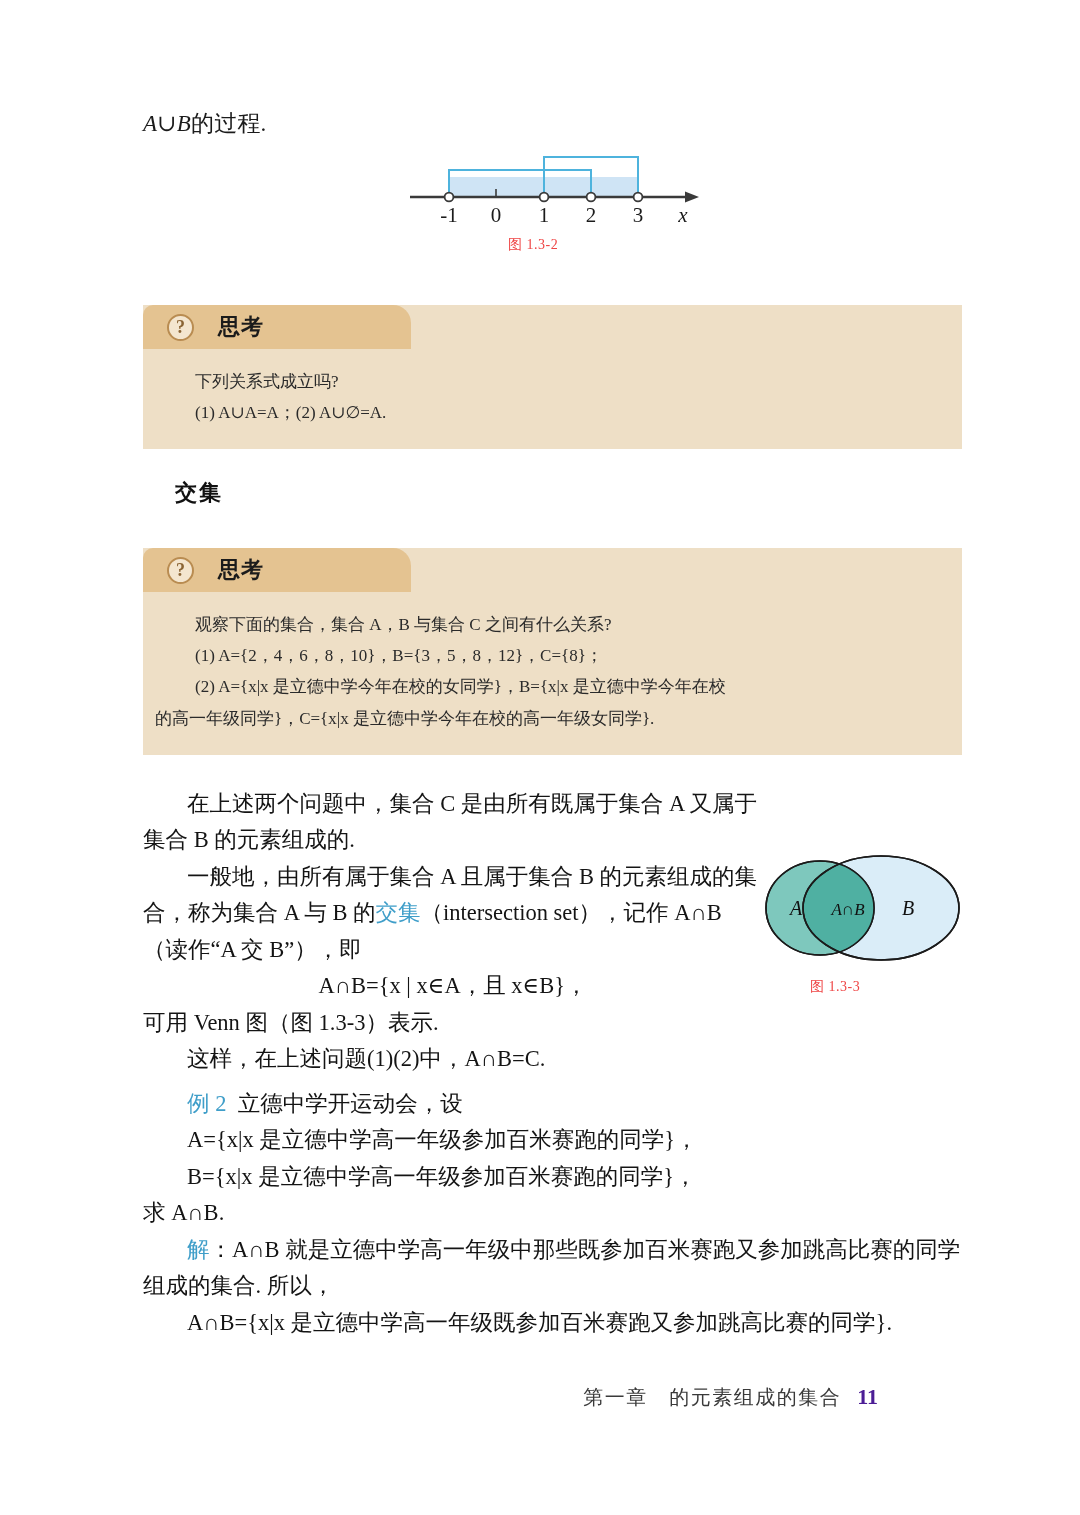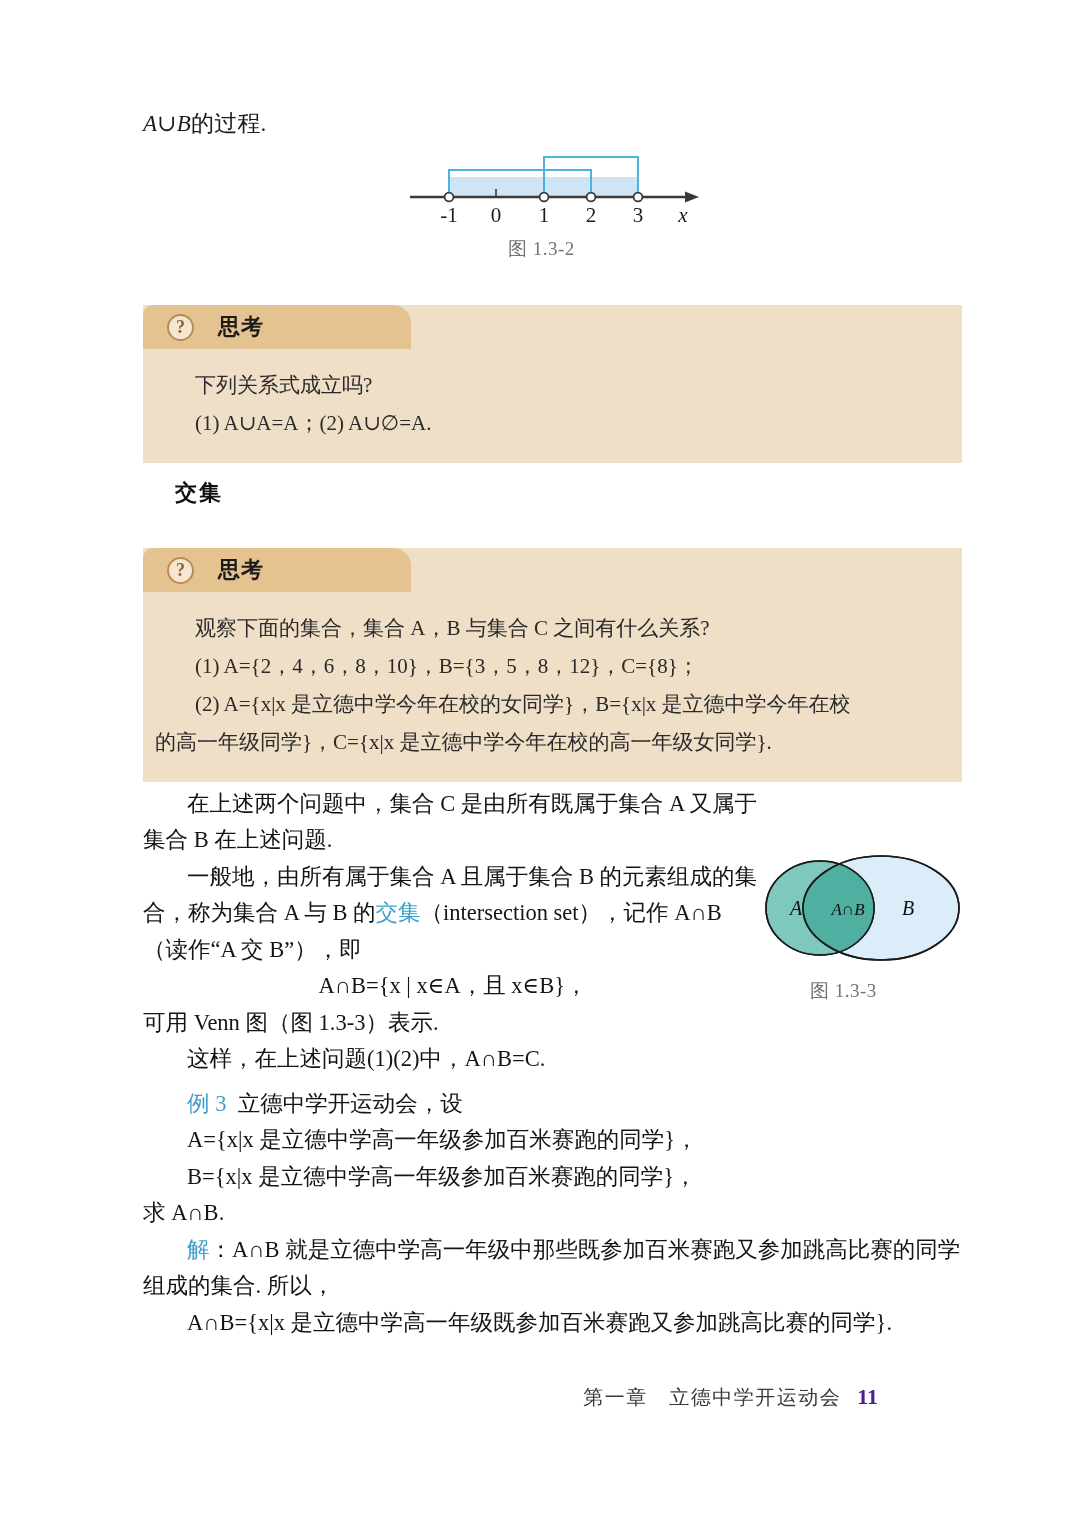--- a/index.html
+++ b/index.html
@@ -24,22 +24,22 @@
     position: absolute;
     left: 143px; top: 108px;
     font-size: 23px;
     letter-spacing: 0.2px;
   }
 
   
   .numline-wrap { position: absolute; left: 400px; top: 140px; width: 320px; height: 100px; }
   .fig-caption {
     position: absolute;
-    font-size: 19px;
-    color: #737373;
+    font-size: 14px;
+    color: #ef4444;
     letter-spacing: 0.5px;
     white-space: nowrap;
   }
   #fig132-caption { left: 508px; top: 236px; }
 
   
   .think-box {
     position: absolute;
     left: 143px;
     width: 819px;
@@ -79,21 +79,21 @@
     margin-left: 24px;
     font-size: 22px;
     font-weight: bold;
     color: #1b1b1b;
     font-family: "Liberation Sans", sans-serif;
     letter-spacing: 1px;
     z-index: 2;
   }
   .think-body {
     padding: 18px 24px 20px 52px;
-    font-size: 21px;
+    font-size: 17px;
     line-height: 1.72;
     color: #2a2a2a;
   }
   .think-body p { margin: 0 0 2px 0; }
   .think-body p.hang { margin-left: -40px; }
 
   #think-box-1 { top: 305px; }
   #think-box-2 { top: 548px; }
 
   
@@ -204,21 +204,21 @@
     </div>
     <div class="think-body">
       <p>观察下面的集合，集合 A，B 与集合 C 之间有什么关系?</p>
       <p>(1) A={2，4，6，8，10}，B={3，5，8，12}，C={8}；</p>
       <p>(2) A={x|x 是立德中学今年在校的女同学}，B={x|x 是立德中学今年在校</p>
       <p class="hang">的高一年级同学}，C={x|x 是立德中学今年在校的高一年级女同学}.</p>
     </div>
   </div>
 
   <div id="prose-1" class="prose">
-    <p class="indent">在上述两个问题中，集合 C 是由所有既属于集合 A 又属于集合 B 在上述问题.</p>
+    <p class="indent">在上述两个问题中，集合 C 是由所有既属于集合 A 又属于集合 B 的元素组成的.</p>
     <p class="indent"><span>一般地，由所有属于集合 A 且属于集合 B 的元素组成的集合，称为集合 A 与 B 的</span><span class="accent">交集</span><span>（intersection set），记作 A∩B（读作“A 交 B”），即</span></p>
     <p class="center">A∩B={x | x∈A，且 x∈B}，</p>
     <p>可用 Venn 图（图 1.3-3）表示.</p>
     <p class="indent">这样，在上述问题(1)(2)中，A∩B=C.</p>
   </div>
 
   <div id="venn-wrap">
     <svg width="224" height="115" viewBox="0 0 224 115">
       <defs>
         <clipPath id="clipA">
@@ -238,25 +238,25 @@
       <ellipse cx="72" cy="56" rx="54" ry="47" fill="none" stroke="#1b1b1b" stroke-width="1.6"></ellipse>
 
       <text x="48" y="63" text-anchor="middle" font-family="Liberation Serif, serif" font-style="italic" font-size="20" fill="#111">A</text>
       <text x="100" y="63" text-anchor="middle" font-family="Liberation Serif, serif" font-style="italic" font-size="17" fill="#111">A∩B</text>
       <text x="160" y="63" text-anchor="middle" font-family="Liberation Serif, serif" font-style="italic" font-size="20" fill="#111">B</text>
     </svg>
   </div>
   <div id="fig133-caption" class="fig-caption">图 1.3-3</div>
 
   <div id="prose-2" class="prose">
-    <p class="indent"><span class="accent">例 3</span><span>&nbsp;&nbsp;</span><span>立德中学开运动会，设</span></p>
+    <p class="indent"><span class="accent">例 2</span><span>&nbsp;&nbsp;</span><span>立德中学开运动会，设</span></p>
     <p class="indent">A={x|x 是立德中学高一年级参加百米赛跑的同学}，</p>
     <p class="indent">B={x|x 是立德中学高一年级参加百米赛跑的同学}，</p>
     <p>求 A∩B.</p>
     <p class="indent"><span class="accent">解</span><span>：A∩B 就是立德中学高一年级中那些既参加百米赛跑又参加跳高比赛的同学组成的集合. 所以，</span></p>
     <p class="indent">A∩B={x|x 是立德中学高一年级既参加百米赛跑又参加跳高比赛的同学}.</p>
   </div>
 
   <div class="footer">
-    <span>第一章　立德中学开运动会</span><span class="pg">11</span>
+    <span>第一章　的元素组成的集合</span><span class="pg">11</span>
   </div>
 
 </div>
 
 </body></html>

